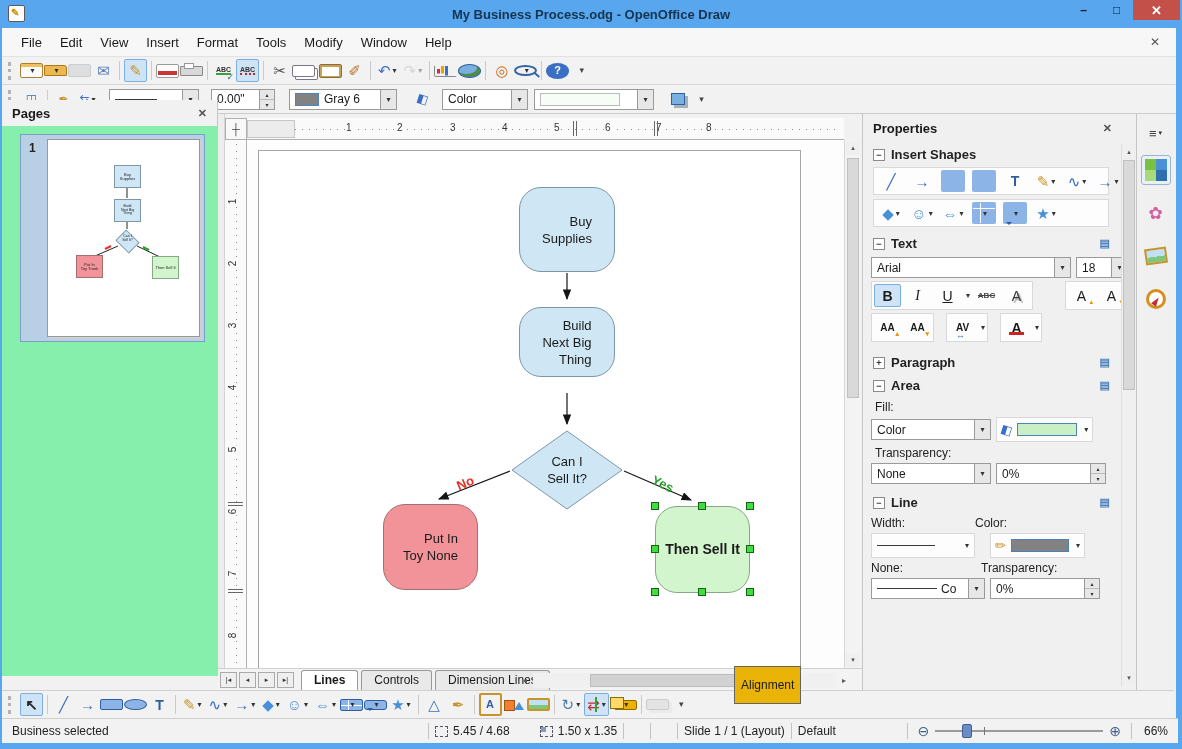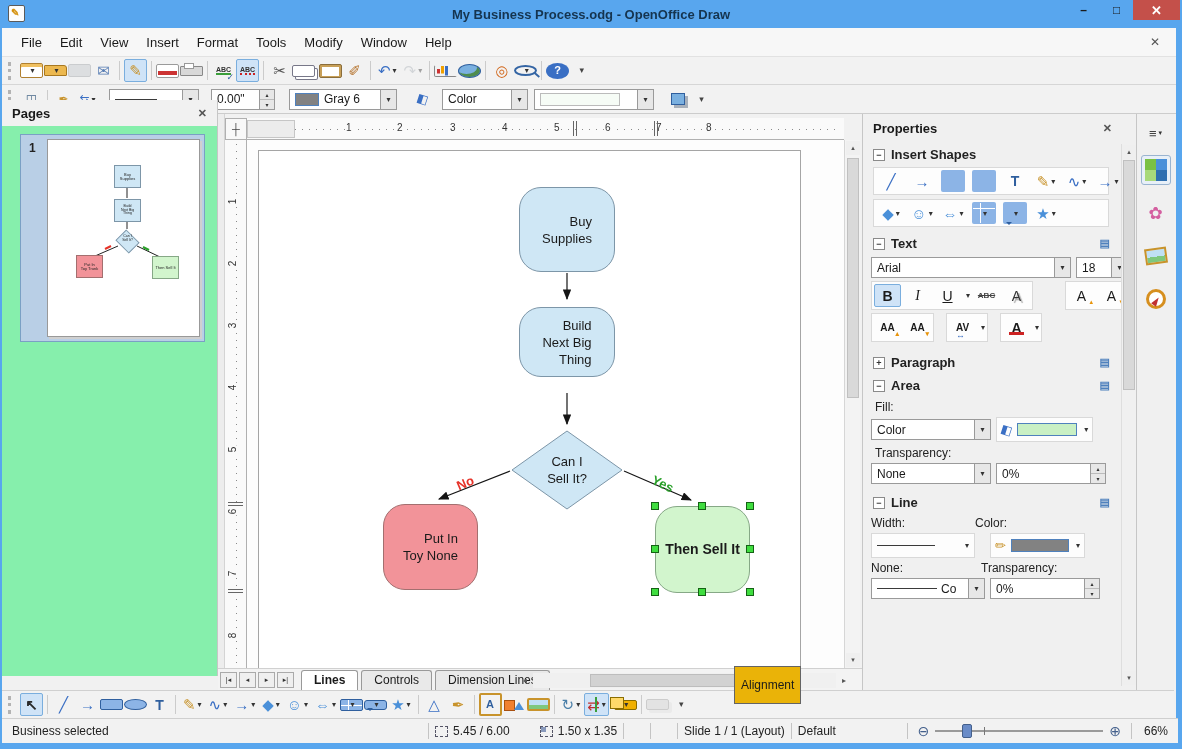--- a/index.html
+++ b/index.html
@@ -814,21 +814,21 @@
     <span class="tbtn small">
       <span class="g">▾</span>
     </span>
 </div>
 
 <div id="statusbar">
   <span id="st-status">Business selected</span>
   <span class="ssep"></span>
   <span class="scell">
       <span class="i-pos"></span>
-      <span>5.45 / 6.00</span>
+      <span>5.45 / 4.68</span>
     </span>
   <span style="width:30px"></span>
   <span class="scell">
       <span class="i-size"></span>
       <span>1.50 x 1.35</span>
     </span>
   <span class="ssep"></span>
     <span class="empty-cell"></span>
   <span class="ssep"></span>
     <span class="empty-cell"></span>

